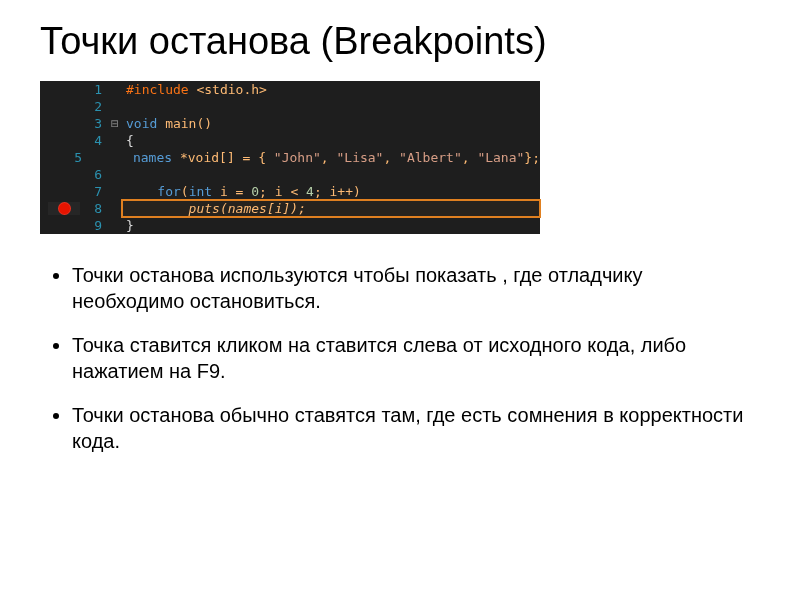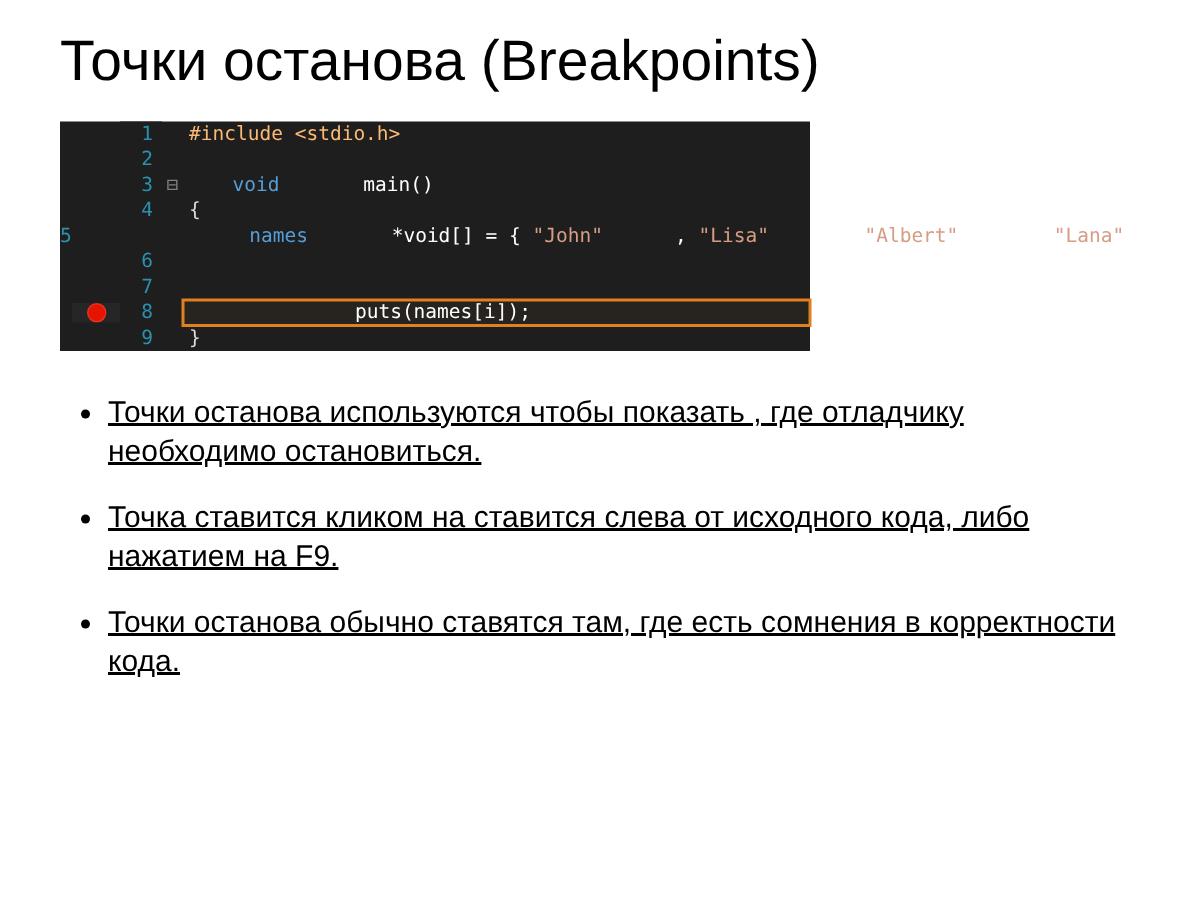--- a/index.html
+++ b/index.html
@@ -64,47 +64,47 @@
     height: 13px;
     border-radius: 50%;
     background: #e51400;
     border: 1px solid #ffffff20;
   }
   .left-strip {
     width: 8px;
     background: #bfbfbf;
   }
   .include-brackets { color: #fdba74; }
-  .preproc { color: #fdba74; }
-  .keyword { color: #569cd6; margin-left: 29px; }
+  .preproc { color: #f97316; }
+  .keyword { color: #569cd6; }
   .string { color: #d69d85; }
   .number { color: #b5cea8; }
-  .ident { color: #ffffff; margin-left: 48px; }
+  .ident { color: #fdba74; }
   .brace { color: #dcdcdc; }
 
   .bp-highlight {
     position: relative;
   }
   .bp-highlight .code-content {
     outline: 2px solid #e08020;
     outline-offset: -1px;
     background: rgba(224,128,32,0.05);
+    font-style: italic;
   }
 
   .bullets {
     margin-top: 28px;
     padding-left: 8px;
   }
   .bullets li {
     list-style: disc;
     margin-left: 24px;
     margin-bottom: 18px;
     font-size: 20px;
     line-height: 1.3;
-    text-decoration: underline;
   }
 </style>
 </head>
 <body>
 
 <h1 class="title">Точки останова (Breakpoints)</h1>
 
 <div class="code-block" id="code-block">
     <div class="code-row">
       <div class="left-strip"></div>
@@ -146,20 +146,21 @@
       <div class="gutter"></div>
       <div class="line-number-col">6</div>
       <div class="fold-col"></div>
       <div class="code-content"></div>
     </div>
     <div class="code-row">
       <div class="left-strip"></div>
       <div class="gutter"></div>
       <div class="line-number-col">7</div>
       <div class="fold-col"></div>
+      <div class="code-content"><span class="ident">    </span><span class="keyword">for</span><span class="ident">(</span><span class="keyword">int</span><span class="ident"> i = </span><span class="number">0</span><span class="ident">; i &lt; </span><span class="number">4</span><span class="ident">; i++)</span></div>
     </div>
     <div class="code-row bp-highlight">
       <div class="left-strip"></div>
       <div class="gutter">
         <div class="bp-dot"></div>
       </div>
       <div class="line-number-col">8</div>
       <div class="fold-col"></div>
       <div class="code-content"><span class="ident">        puts(names[i]);</span></div>
     </div>

